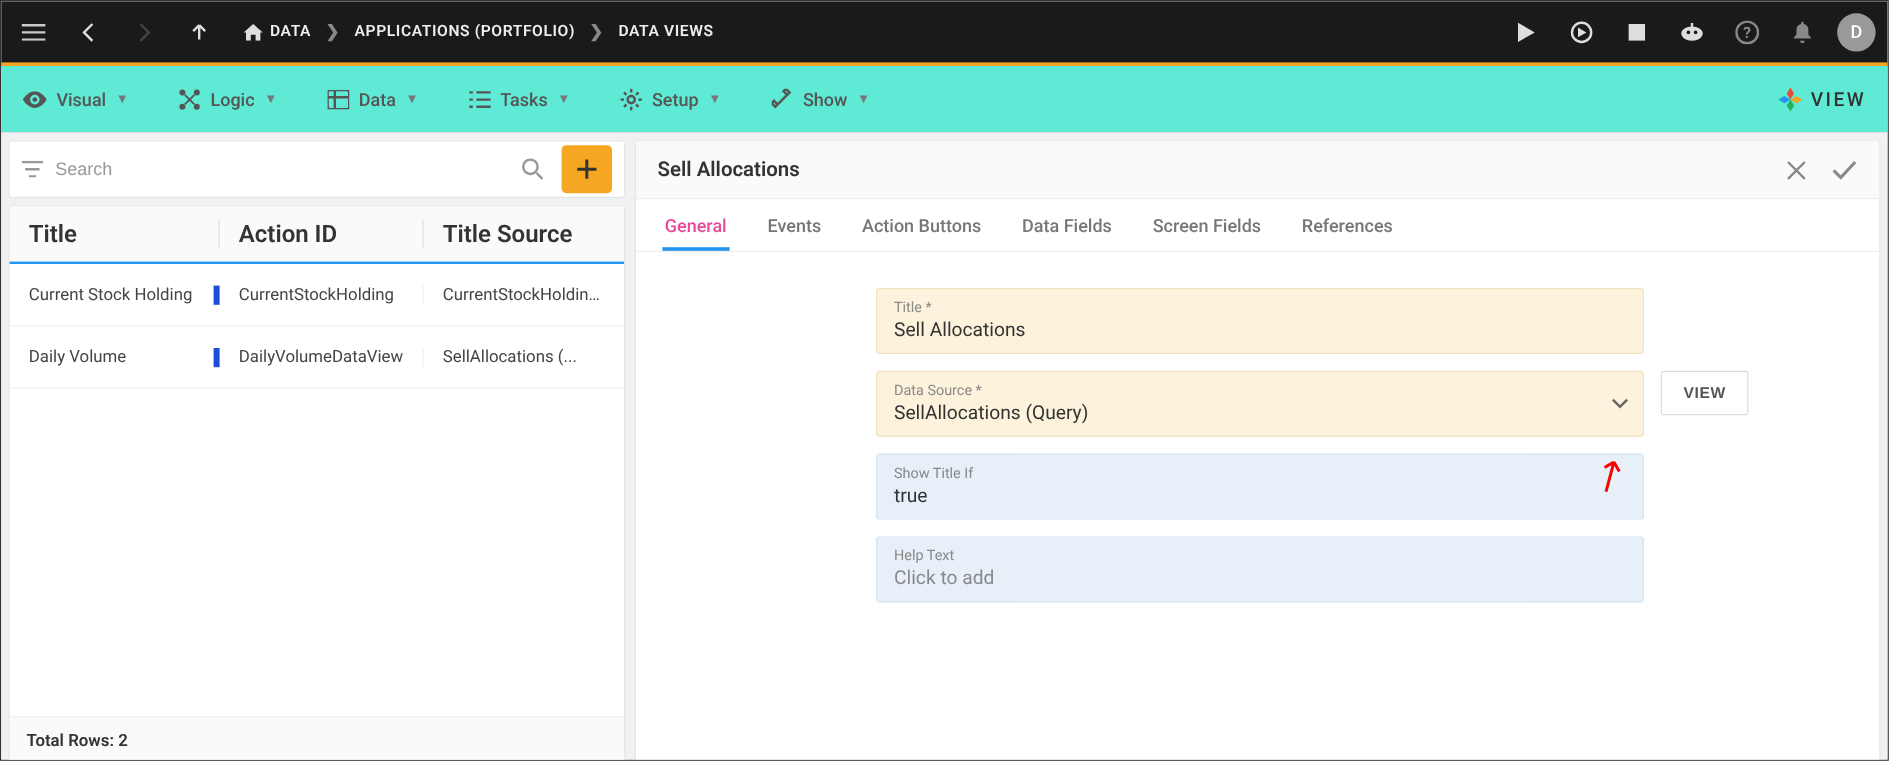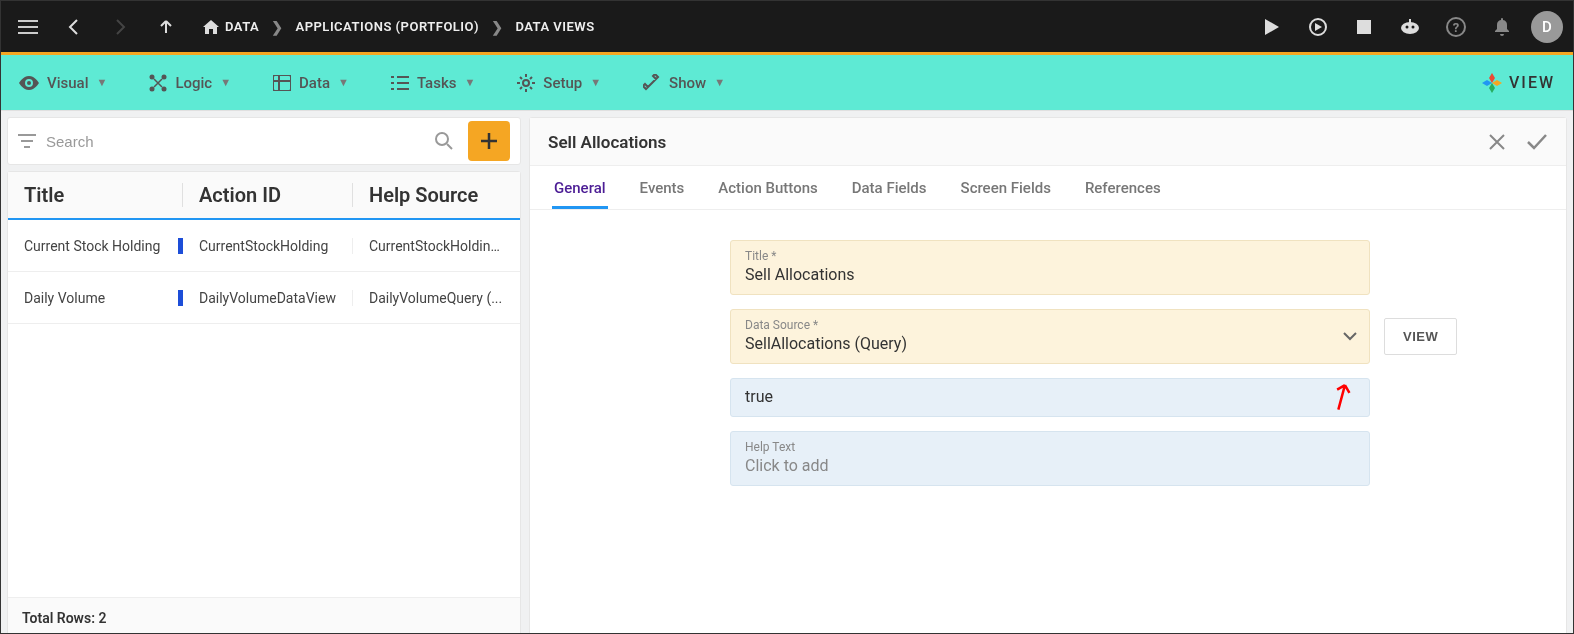--- a/index.html
+++ b/index.html
@@ -119,26 +119,26 @@
     font-size:17px; font-weight:600; color:#333; border-bottom:1px solid #eee;
     background:#fafafa;
   }
   .detail-header .spacer{flex:1;}
   .detail-header .hicon { color:#888; cursor:pointer; margin-left:20px; font-size:20px;}
   .tabs {
     display:flex; gap:30px; padding: 0 22px; height:44px; align-items:flex-end;
     border-bottom:1px solid #eee; font-size:15px; font-weight:500;
   }
   .tab { color:#777; padding:0 2px 12px 2px; cursor:pointer; }
-  .tab.active { color:#4c1d95; border-bottom:3px solid #2196f3; padding-bottom:9px;margin-top:28px;}
+  .tab.active { color:#ec4899; border-bottom:3px solid #2196f3; padding-bottom:9px;margin-top:28px;}
   .form-area {
     padding: 30px 0 0 200px;
     position: relative;
   }
-  .field-row { display:flex; align-items:center; gap:14px; margin-bottom:14px;}
+  .field-row { display:flex; align-items:flex-start; gap:14px; margin-bottom:14px;}
   .field {
     width: 640px;
     border-radius:3px;
     padding: 8px 14px 10px 14px;
     cursor:text;
   }
   .field .label { font-size:12px; color:#888; margin-bottom:2px;}
   .field .value { font-size:16px; color:#333;}
   .field .placeholder { color:#888;}
   .field.cream { background:#fdf3dc; border:1px solid #f0e2c0;}
@@ -331,32 +331,32 @@
       <div class="add-btn">
         <svg width="20" height="20" viewBox="0 0 20 20">
             <path d="M10 2v16M2 10h16" stroke="#333" stroke-width="2.5"></path>
           </svg>
       </div>
     </div>
     <div class="table-card">
       <div class="thead">
         <div class="th col1">Title</div>
         <div class="th col2">Action ID</div>
-        <div class="th col3">Help Source</div>
+        <div class="th col3">Title Source</div>
       </div>
       <div class="tbody">
         <div class="trow">
           <div class="td col1">Current Stock Holding</div>
           <div class="td col2">CurrentStockHolding</div>
           <div class="td col3">CurrentStockHolding...</div>
         </div>
         <div class="trow">
           <div class="td col1">Daily Volume</div>
           <div class="td col2">DailyVolumeDataView</div>
-          <div class="td col3">DailyVolumeQuery (...</div>
+          <div class="td col3">SellAllocations (...</div>
         </div>
       </div>
       <div class="tfoot">
         <span>Total Rows:</span>&nbsp;
         <span>2</span>
       </div>
     </div>
   </div>
 
   <div class="right-panel">
@@ -396,20 +396,21 @@
           <span class="chev">
             <svg width="14" height="10" viewBox="0 0 14 10">
                 <path d="M1 1l6 6 6-6" stroke="#666" stroke-width="2" fill="none"></path>
               </svg>
           </span>
         </div>
         <button class="view-btn">VIEW</button>
       </div>
       <div class="field-row">
         <div class="field blue">
+          <div class="label">Show Title If</div>
           <div class="value">true</div>
         </div>
       </div>
       <div class="field-row">
         <div class="field blue">
           <div class="label">Help Text</div>
           <div class="value placeholder">Click to add</div>
         </div>
       </div>
       <div class="red-arrow">

